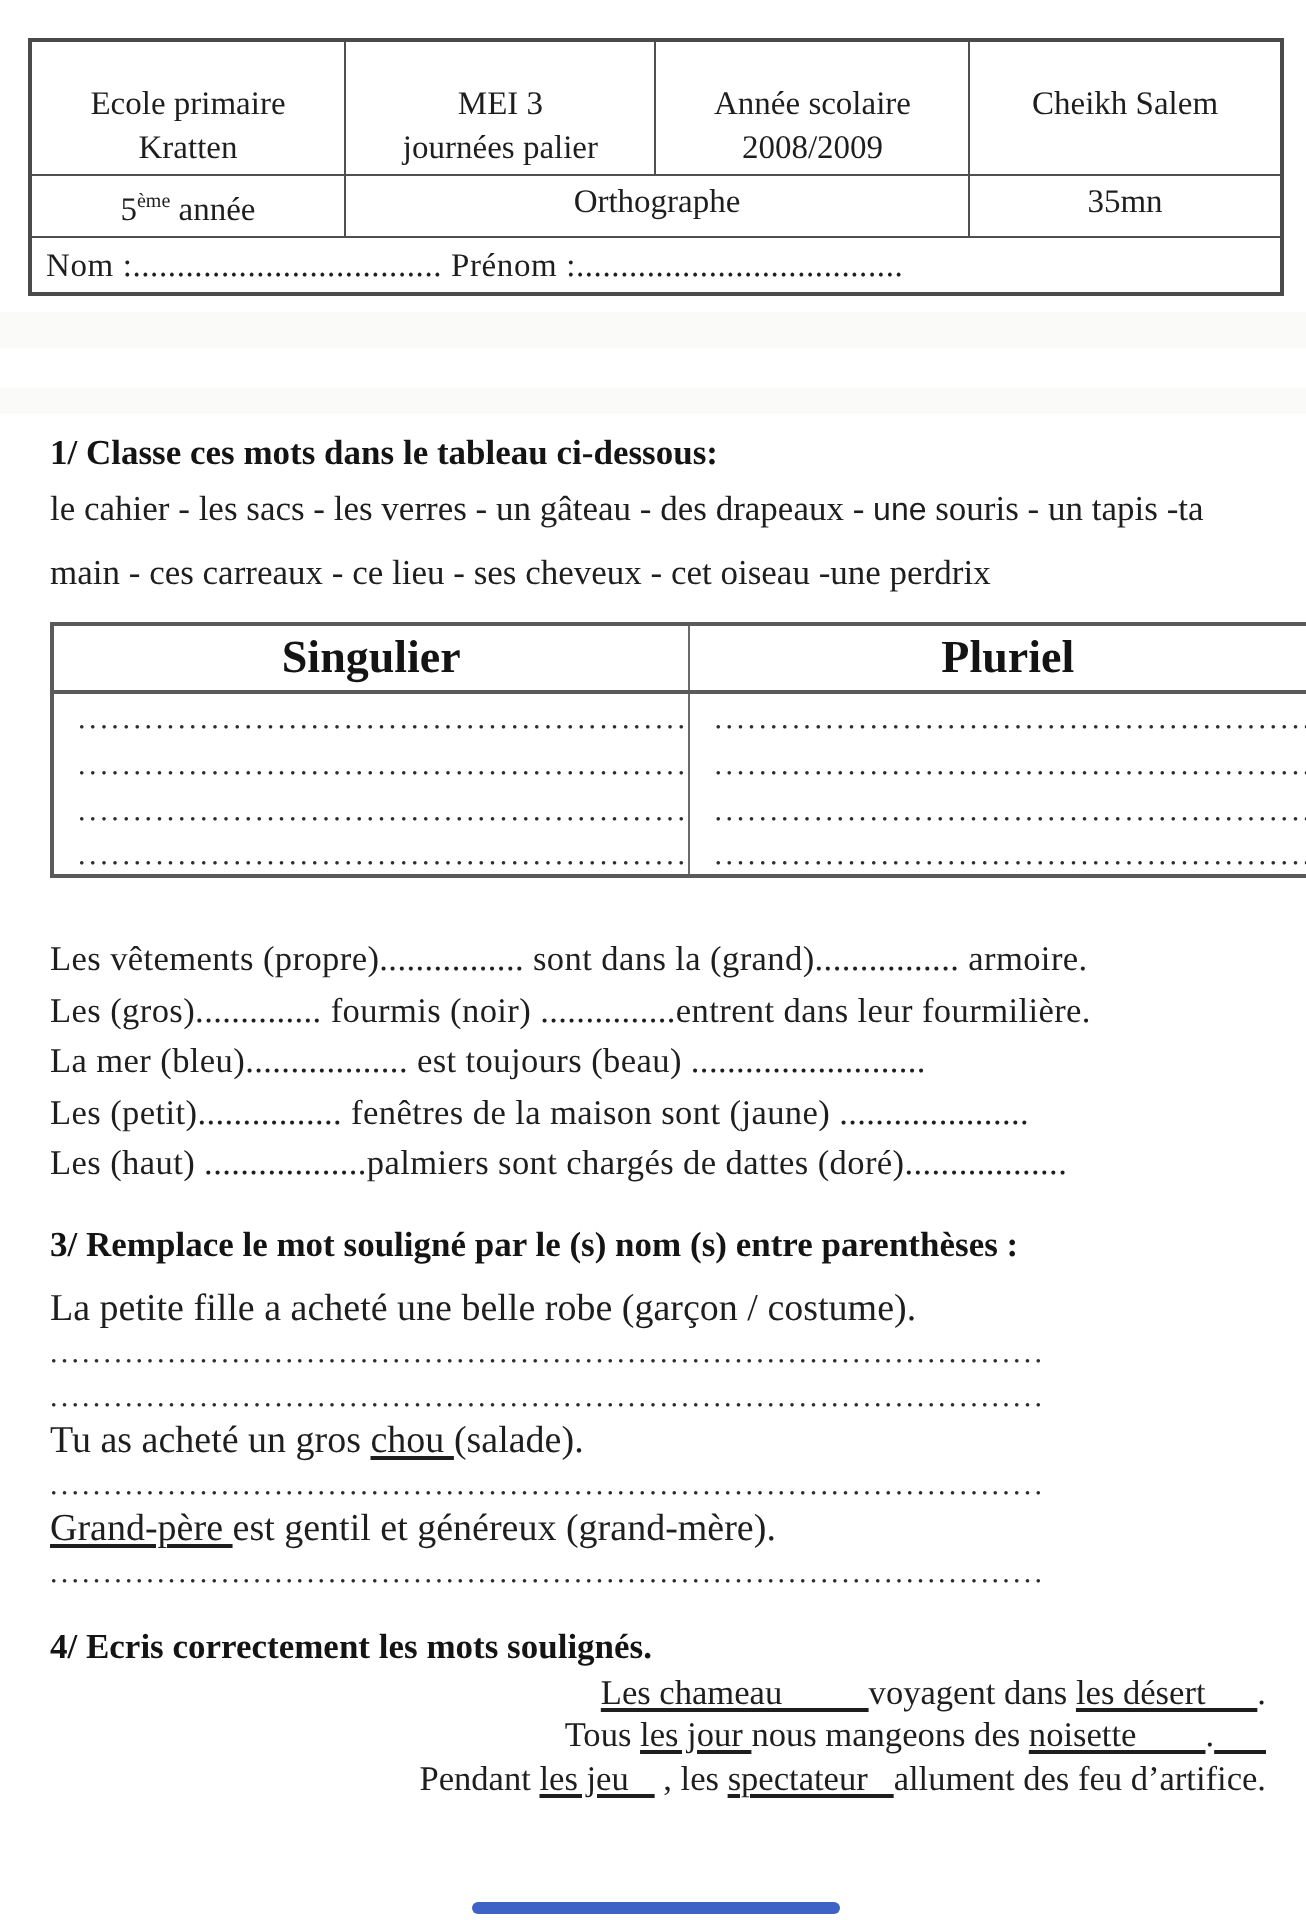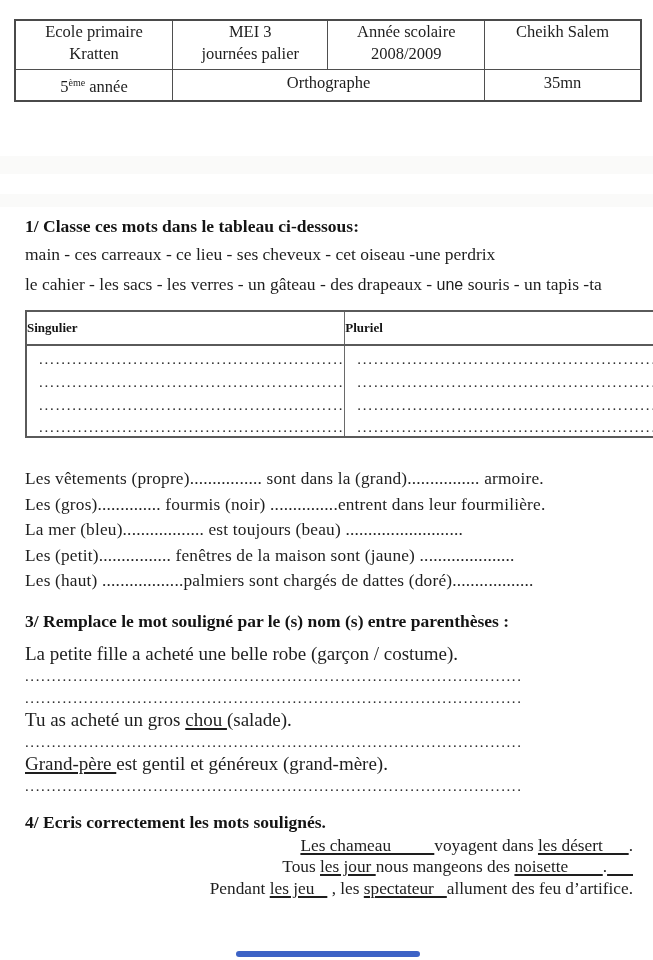--- a/index.html
+++ b/index.html
@@ -19,21 +19,21 @@
   
   table.header-table {
     position: absolute; top: 19px; left: 14px;
     width: 628px; border-collapse: collapse;
     border: 2px solid #4a4a4a;
     font-size: 16.5px;
   }
   table.header-table td {
     border: 1.5px solid #4f4f4f;
     vertical-align: top;
-    padding: 0 4px 2px 4px;
+    padding: 20px 4px 2px 4px;
     text-align: center;
     line-height: 22px;
   }
   td.cell-school { text-align: center; }
   tr.hdr-row1 td { height: 49px; }
   tr.hdr-row2 td { height: 26px; padding-top: 2px; }
   tr.hdr-row3 td { height: 26px; text-align: left; padding-left: 7px; padding-top: 3px; letter-spacing: .3px; }
   sup.grade-sup { font-size: 10px; vertical-align: super; }
 
   
@@ -45,22 +45,22 @@
   .sans-word { font-family: "Liberation Sans", sans-serif; font-size: 16px; }
 
   
   table.class-table {
     margin-top: 10px;
     width: 582px; border-collapse: collapse;
     border: 2px solid #5a5a5a;
   }
   table.class-table th {
     border-bottom: 2px solid #5a5a5a;
-    font-size: 13px; font-weight: bold; color: #141414;
-    height: 34px; text-align: left;
+    font-size: 23px; font-weight: bold; color: #141414;
+    height: 34px; text-align: center;
   }
   table.class-table th + th, table.class-table td + td { border-left: 1.5px solid #6a6a6a; }
   table.class-table td { height: 23px; vertical-align: bottom; }
   .dots {
     overflow: hidden; white-space: nowrap;
     font-size: 15px; letter-spacing: 1.8px; color: #2c2c2c;
     padding-left: 12px; width: 100%;
   }
 
   .ex2-block { margin-top: 28px; }
@@ -122,29 +122,34 @@
     <td>
       <span><span>5</span><sup class="grade-sup">ème</sup><span> année</span></span>
     </td>
     <td colspan="2">
       <span>Orthographe</span>
     </td>
     <td>
       <span>35mn</span>
     </td>
   </tr>
+  <tr class="hdr-row3">
+    <td colspan="4">
+      <span>Nom :................................... Prénom :.....................................</span>
+    </td>
+  </tr>
 </tbody>
   </table>
 
 <div class="content">
 
   <div class="ex-title">1/ Classe ces mots dans le tableau ci-dessous:</div>
   <div class="wordlist">
+    <div><span>le cahier - les sacs - les verres - un gâteau - des drapeaux - </span><span class="sans-word">une</span><span> souris - un tapis -ta</span></div>
     <div>main - ces carreaux - ce lieu - ses cheveux - cet oiseau -une perdrix</div>
-    <div><span>le cahier - les sacs - les verres - un gâteau - des drapeaux - </span><span class="sans-word">une</span><span> souris - un tapis -ta</span></div>
   </div>
 
   <table class="class-table">
     <colgroup>
         <col style="width:293px">
         <col style="width:289px">
       </colgroup>
     <tbody>
         <tr>
       <th>Singulier</th>

